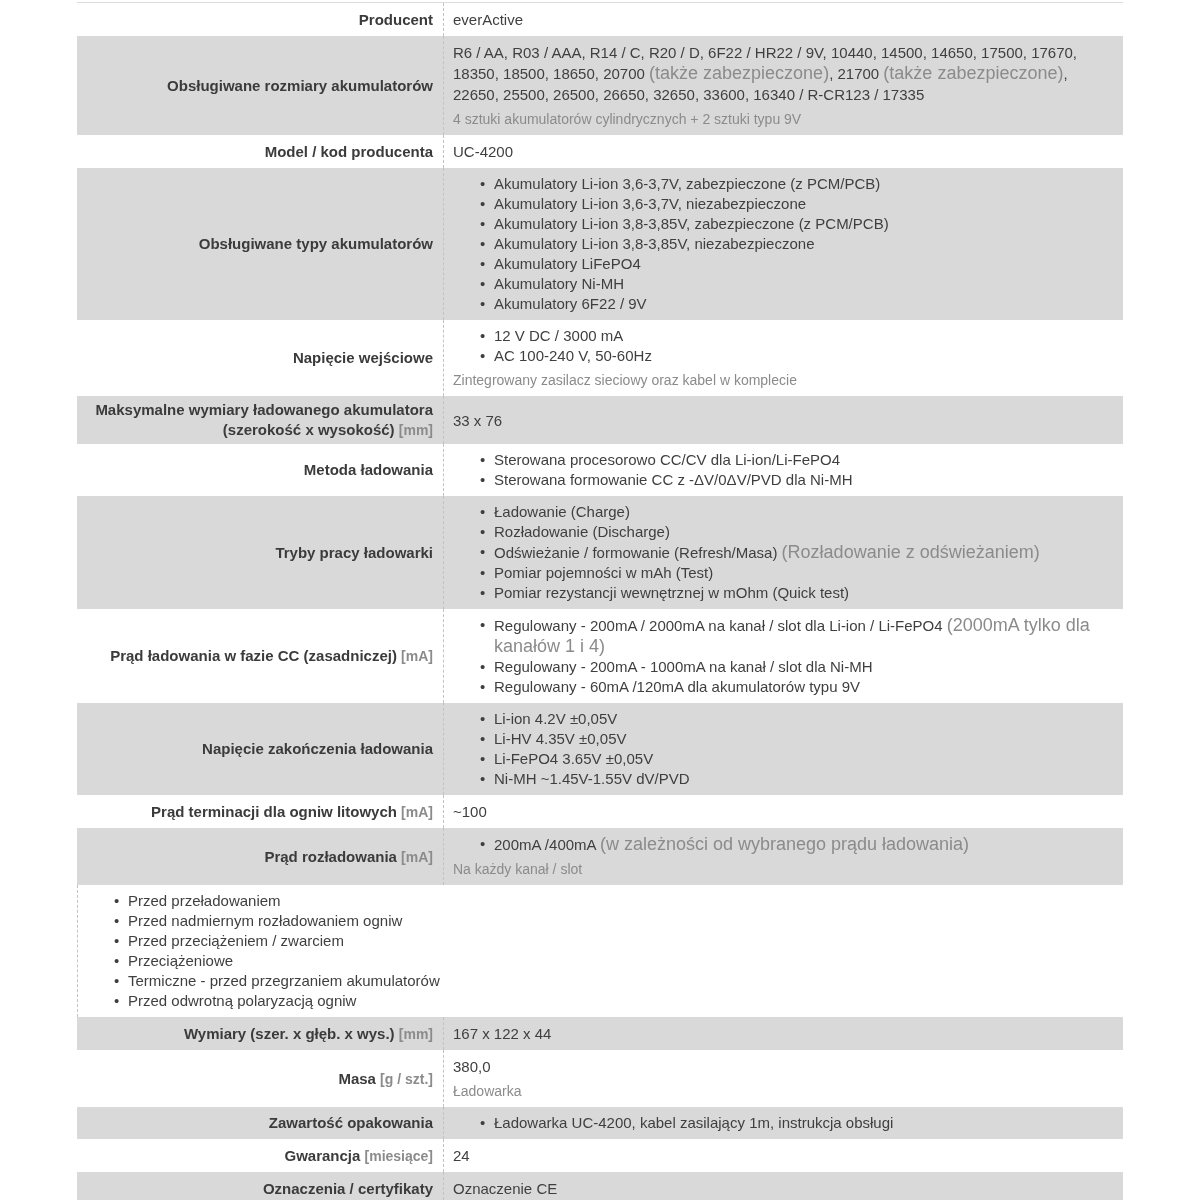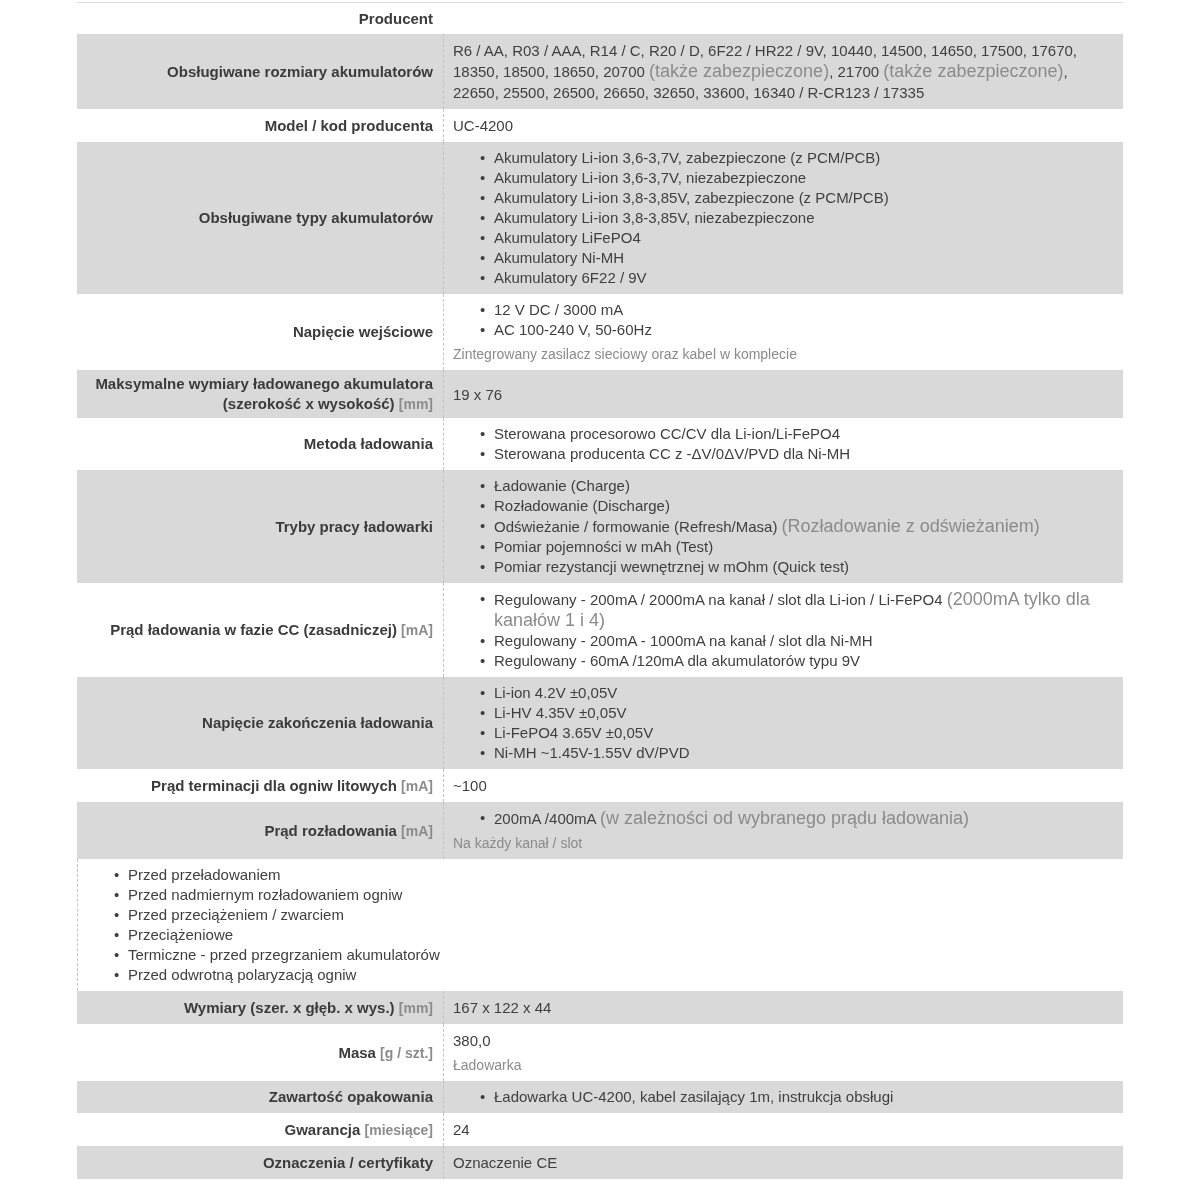--- a/index.html
+++ b/index.html
@@ -89,27 +89,31 @@
 </style>
 </head>
 <body>
 
 <div class="page">
   <div class="spec-table" id="spec-table">
       <div class="spec-row">
         <div class="label-cell">
           <div><span>Producent</span></div>
         </div>
+        <div class="value-cell">
+          <div class="para"><span>everActive</span></div>
+        </div>
       </div>
       <div class="spec-row shaded">
         <div class="label-cell">
           <div><span>Obsługiwane rozmiary akumulatorów</span></div>
         </div>
         <div class="value-cell">
           <div class="para"><span>R6 / AA, R03 / AAA, R14 / C, R20 / D, 6F22 / HR22 / 9V, 10440, 14500, 14650, 17500, 17670, 18350, 18500, 18650, 20700 </span><span class="muted">(także zabezpieczone)</span><span>, 21700 </span><span class="muted">(także zabezpieczone)</span><span>, 22650, 25500, 26500, 26650, 32650, 33600, 16340 / R-CR123 / 17335</span></div>
+          <div class="note"><span>4 sztuki akumulatorów cylindrycznych + 2 sztuki typu 9V</span></div>
         </div>
       </div>
       <div class="spec-row">
         <div class="label-cell">
           <div><span>Model / kod producenta</span></div>
         </div>
         <div class="value-cell">
           <div class="para"><span>UC-4200</span></div>
         </div>
       </div>
@@ -139,31 +143,31 @@
             <li><span>AC 100-240 V, 50-60Hz</span></li>
           </ul>
           <div class="note"><span>Zintegrowany zasilacz sieciowy oraz kabel w komplecie</span></div>
         </div>
       </div>
       <div class="spec-row shaded">
         <div class="label-cell">
           <div><span>Maksymalne wymiary ładowanego akumulatora (szerokość x wysokość) </span><span class="muted">[mm]</span></div>
         </div>
         <div class="value-cell">
-          <div class="para"><span>19 x 76</span></div>
+          <div class="para"><span>33 x 76</span></div>
         </div>
       </div>
       <div class="spec-row">
         <div class="label-cell">
           <div><span>Metoda ładowania</span></div>
         </div>
         <div class="value-cell">
           <ul class="bullets">
             <li><span>Sterowana procesorowo CC/CV dla Li-ion/Li-FePO4</span></li>
-            <li><span>Sterowana producenta CC z -ΔV/0ΔV/PVD dla Ni-MH</span></li>
+            <li><span>Sterowana formowanie CC z -ΔV/0ΔV/PVD dla Ni-MH</span></li>
           </ul>
         </div>
       </div>
       <div class="spec-row shaded">
         <div class="label-cell">
           <div><span>Tryby pracy ładowarki</span></div>
         </div>
         <div class="value-cell">
           <ul class="bullets">
             <li><span>Ładowanie (Charge)</span></li>

